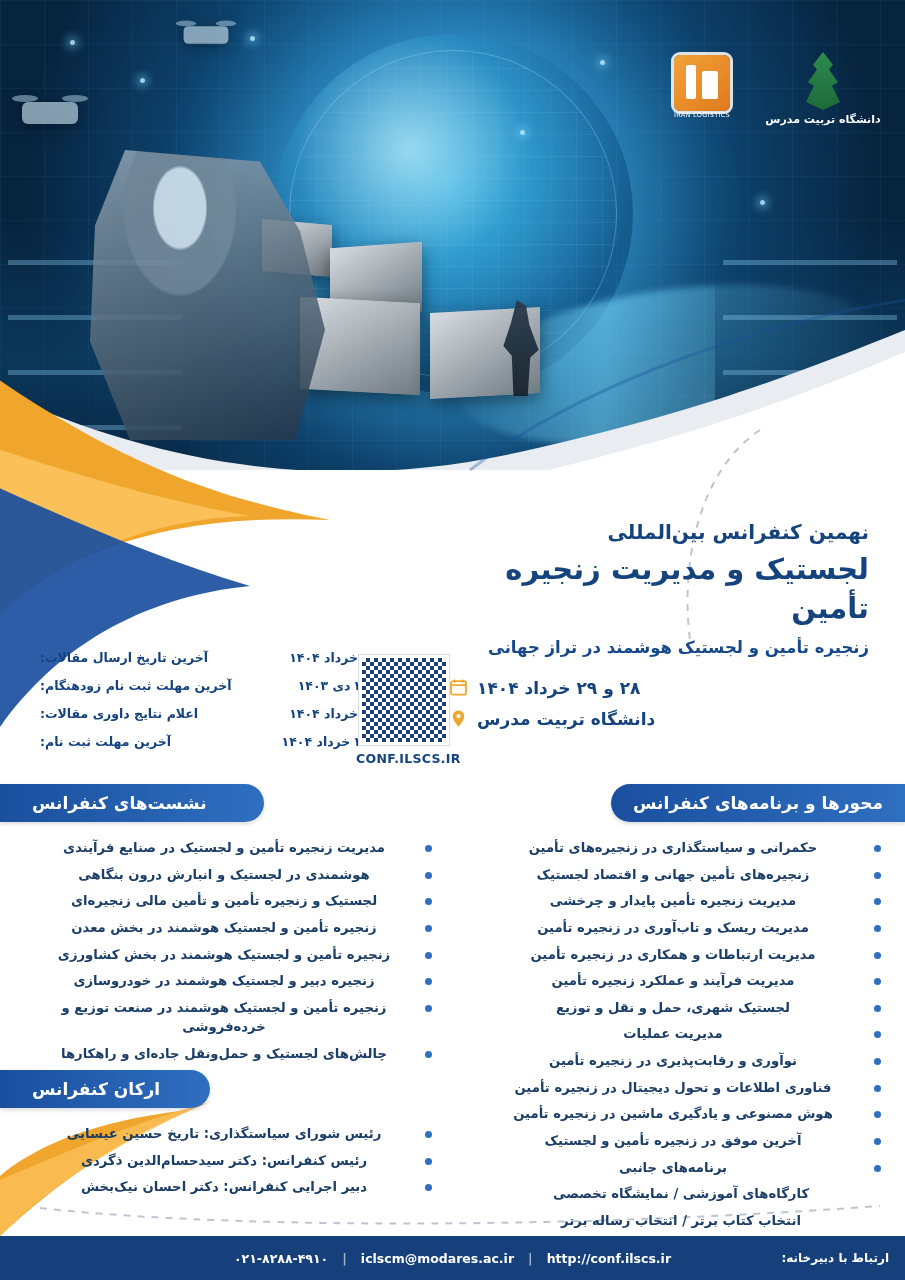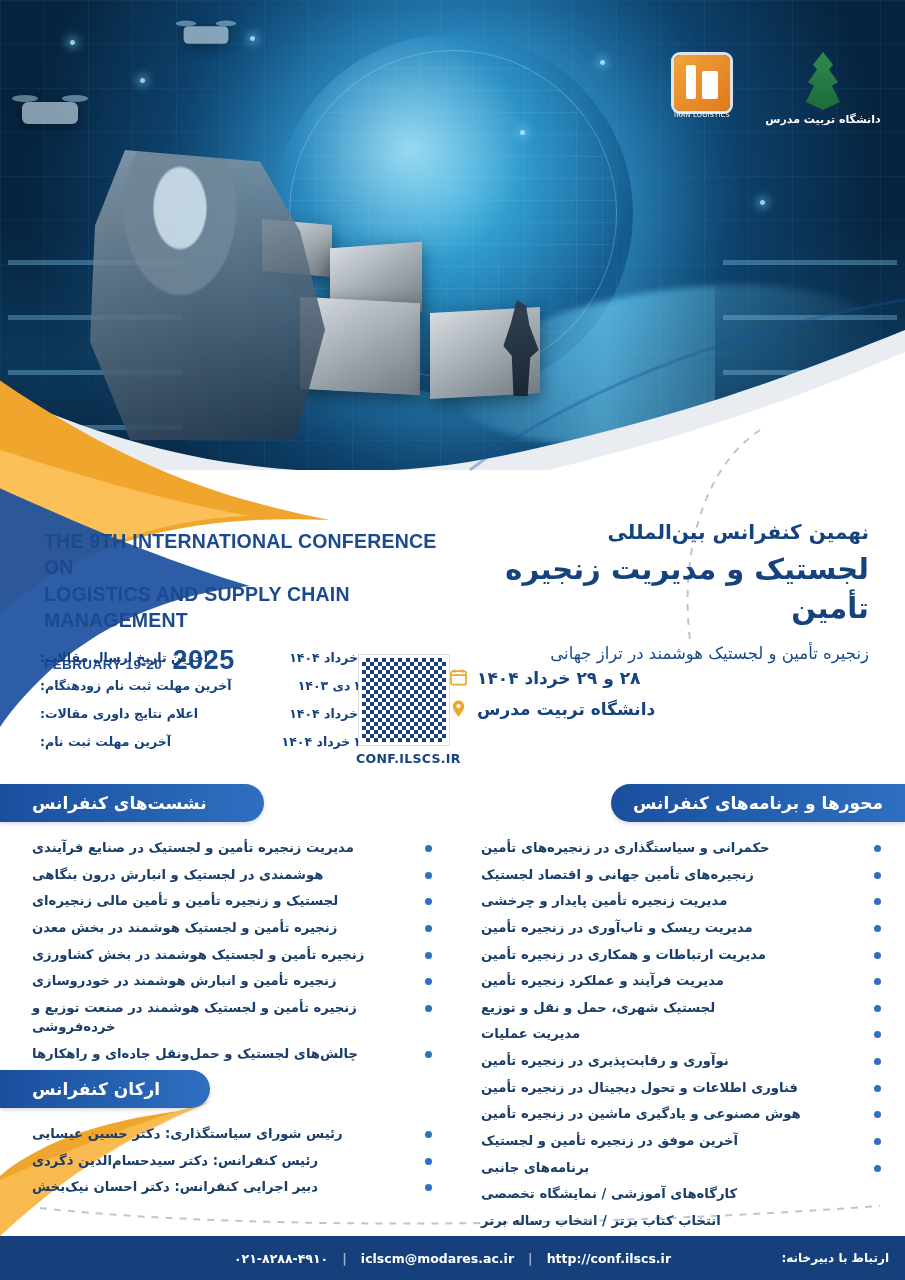--- a/index.html
+++ b/index.html
@@ -123,38 +123,38 @@
   .qr-wrap{position:absolute;left:356px;top:655px;width:96px;text-align:left}
   .qr{width:84px;height:84px;margin:0 auto;background:
      repeating-conic-gradient(#1b3f7a 0 25%, #ffffff 0 50%) 0 0/8px 8px;
      border:3px solid #fff;box-shadow:0 0 0 1px #d7dde6}
   .qr-cap{margin-top:6px;color:#14427f;font-weight:bold;font-size:12.5px;direction:ltr;letter-spacing:.3px}
 
   
   .fa-head{position:absolute;right:36px;top:520px;width:420px;text-align:right;color:#15437e}
   .fa-sup{font-size:20px;font-weight:bold;margin-bottom:6px}
   .fa-main{font-size:29px;font-weight:bold;line-height:1.35;letter-spacing:-.2px}
-  .fa-sub{font-size:16.5px;font-weight:normal;margin-top:16px;color:#17498a}
-  .meta{margin-top:4px;text-align:right}
+  .fa-sub{font-size:16.5px;font-weight:bold;margin-top:10px;color:#17498a}
+  .meta{margin-top:20px;text-align:right}
   .meta .line{display:flex;justify-content:flex-end;align-items:center;gap:9px;color:#15437e;
      font-size:17px;font-weight:bold;margin-bottom:10px}
   .ico{width:19px;height:21px;flex:0 0 auto;display:inline-block}
 
   
   .pill{
     position:absolute;height:38px;border-radius:19px 0 0 19px;
     background:linear-gradient(90deg,#1a4f9e 0%, #2f6fc0 100%);
     color:#fff;font-weight:bold;font-size:17px;
     display:flex;align-items:center;justify-content:flex-start;padding-right:22px;
     box-shadow:0 2px 4px rgba(0,0,0,.15);
   }
   .pill.left-round{border-radius:0 19px 19px 0;padding-right:0;padding-left:32px;justify-content:flex-end}
 
   
-  .list{position:absolute;text-align:left;color:#173b63}
+  .list{position:absolute;text-align:center;color:#173b63}
   .list li{list-style:none;position:relative;padding-right:16px;margin-bottom:7.5px;
      font-size:13.2px;line-height:1.45;color:#1b3e68;font-weight:bold}
   .list ul{margin:0;padding:0}
   .list li:before{content:"";position:absolute;right:0;top:7px;width:7px;height:7px;border-radius:50%;
      background:#2f6fc0}
   .list li.nobullet{padding-right:0}
   .list li.nobullet:before{display:none}
 
   
   .footer{position:absolute;left:0;bottom:0;width:905px;height:44px;background:#16407c;color:#fff;
@@ -227,30 +227,20 @@
 
     <path d="M905,300 C720,330 560,400 470,470" stroke="#1a4f9e" stroke-width="3" fill="none" opacity=".35"></path>
 
     <path d="M0,1236 C60,1180 120,1140 190,1110 C90,1120 30,1150 0,1176 Z" fill="#f0a62c"></path>
     <path d="M0,1236 L0,1180 C70,1150 140,1120 210,1102 C120,1140 50,1186 0,1236 Z" fill="#fbc15a" opacity=".8"></path>
 
     <path d="M760,430 C700,470 680,560 690,640" stroke="#bcc6d2" stroke-width="2" stroke-dasharray="7 7" fill="none"></path>
     <path d="M40,1208 C200,1226 520,1232 880,1206" stroke="#bcc6d2" stroke-width="2" stroke-dasharray="7 7" fill="none"></path>
   </svg>
 
-  <div class="en-block">
-    <div class="en-title">
-      <div>THE 9TH INTERNATIONAL CONFERENCE ON</div>
-      <div>LOGISTICS AND SUPPLY CHAIN MANAGEMENT</div>
-    </div>
-    <div class="en-date">
-      <span class="small">FEBRUARY 19-20</span>
-      <span class="year">2025</span>
-    </div>
-  </div>
 
   <div class="deadlines">
     <div class="row">
       <span class="val">۲ خرداد ۱۴۰۴</span>
       <span class="lbl">آخرین تاریخ ارسال مقالات:</span>
     </div>
     <div class="row">
       <span class="val">۳۰ دی ۱۴۰۳</span>
       <span class="lbl">آخرین مهلت ثبت نام زودهنگام:</span>
     </div>
@@ -320,32 +310,32 @@
   <div class="pill left-round" style="left:0;top:784px;width:232px">
     <span>نشست‌های کنفرانس</span>
   </div>
   <div class="list" style="left:32px;top:838px;width:400px">
     <ul>
       <li>مدیریت زنجیره تأمین و لجستیک در صنایع فرآیندی</li>
       <li>هوشمندی در لجستیک و انبارش درون بنگاهی</li>
       <li>لجستیک و زنجیره تأمین و تأمین مالی زنجیره‌ای</li>
       <li>زنجیره تأمین و لجستیک هوشمند در بخش معدن</li>
       <li>زنجیره تأمین و لجستیک هوشمند در بخش کشاورزی</li>
-      <li>زنجیره تأمین و انبارش هوشمند در خودروسازی</li>
+      <li>زنجیره دبیر و لجستیک هوشمند در خودروسازی</li>
       <li>زنجیره تأمین و لجستیک هوشمند در صنعت توزیع و خرده‌فروشی</li>
       <li>چالش‌های لجستیک و حمل‌ونقل جاده‌ای و راهکارها</li>
     </ul>
   </div>
 
   <div class="pill left-round" style="left:0;top:1070px;width:178px">
     <span>ارکان کنفرانس</span>
   </div>
   <div class="list" style="left:32px;top:1124px;width:400px">
     <ul>
-      <li>رئیس شورای سیاستگذاری: دکتر حسین عیسایی</li>
+      <li>رئیس شورای سیاستگذاری: تاریخ حسین عیسایی</li>
       <li>رئیس کنفرانس: دکتر سیدحسام‌الدین ذگردی</li>
       <li>دبیر اجرایی کنفرانس: دکتر احسان نیک‌بخش</li>
     </ul>
   </div>
 
   <div class="footer">
     <span class="ltr">http://conf.ilscs.ir</span>
     <span class="sep">|</span>
     <span class="ltr">iclscm@modares.ac.ir</span>
     <span class="sep">|</span>

